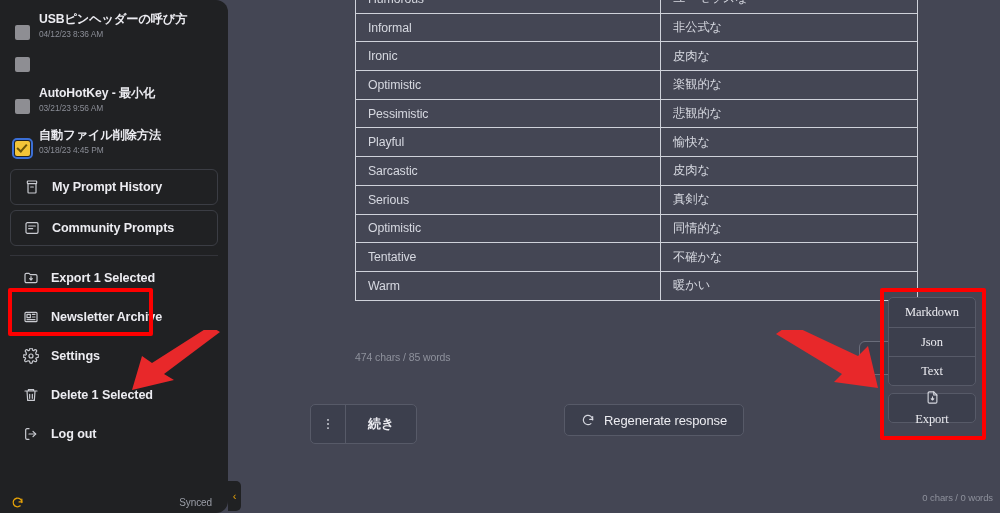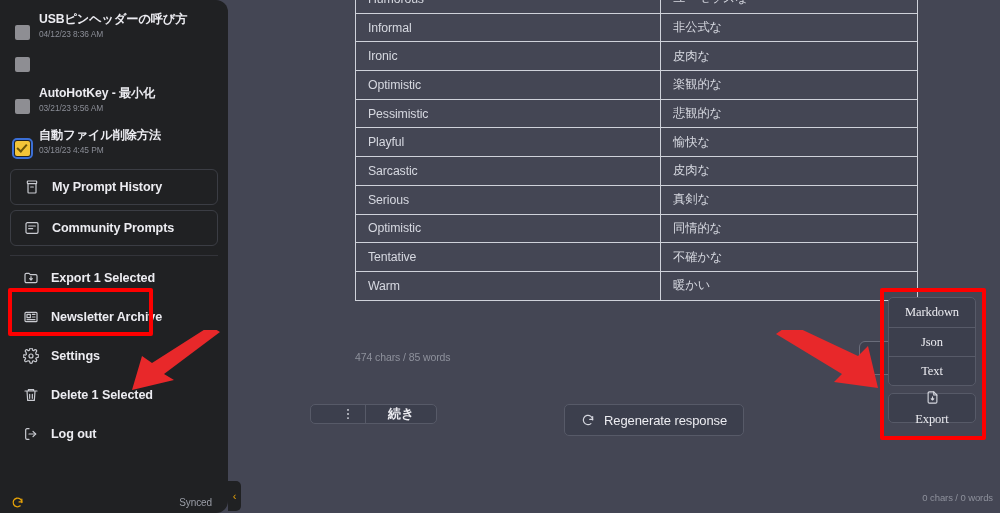--- a/index.html
+++ b/index.html
@@ -163,26 +163,25 @@
     position: absolute; left: 0; top: 395px; right: 0; bottom: 0;
     background: #444654;
   }
   .btn-row {
     position: absolute; left: 0; top: 9px; right: 0; height: 32px;
   }
   .grp {
     position: absolute;
     left: 82px; top: 0;
     display: flex;
-    height: 20px;
+    height: 40px;
     border: 1px solid #575a68;
     border-radius: 5px;
     overflow: hidden;
     background: #3c3f4d;
-    padding-left: 20px;
   }
   .grp .kebab {
     width: 35px;
     display: flex; align-items: center; justify-content: center;
     border-right: 1px solid #575a68;
     cursor: pointer;
     color: #d6d8e0;
   }
   .grp .kebab svg { width: 14px; height: 14px; display: block; }
   .grp .cont {

